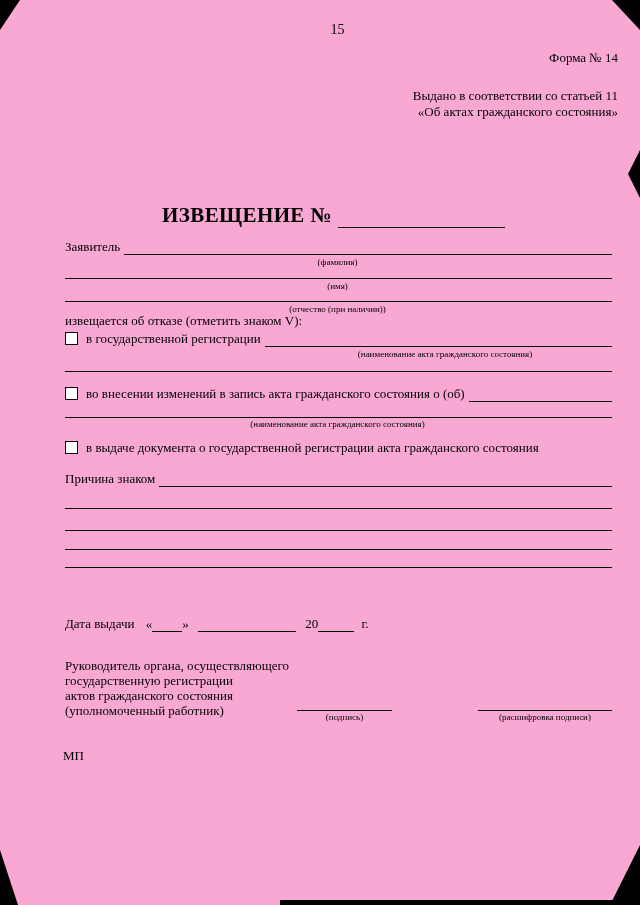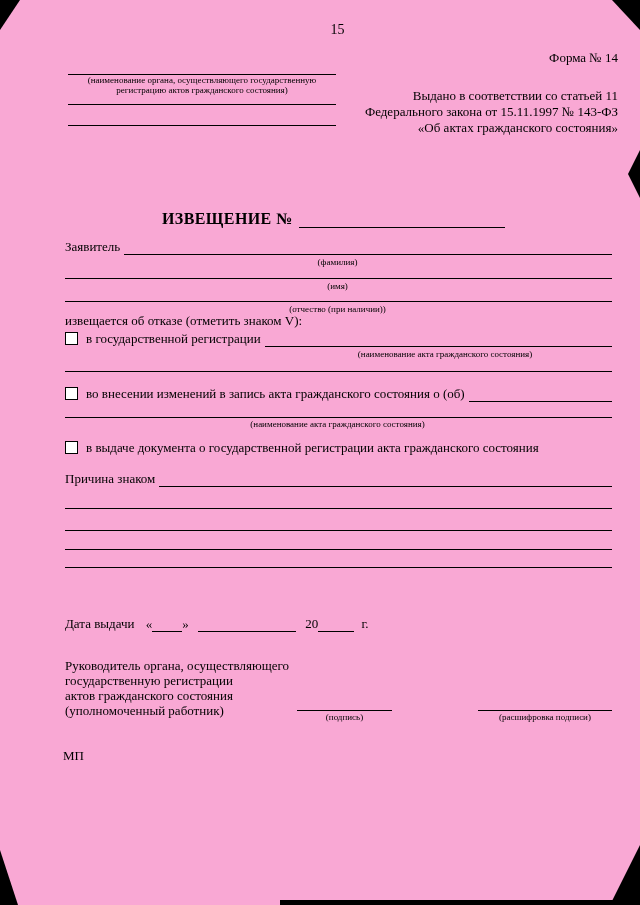--- a/index.html
+++ b/index.html
@@ -12,21 +12,21 @@
   .ul { border-bottom:1px solid #000; }
   .cap { font-size:9px; text-align:center; line-height:10px; }
   .row { display:flex; align-items:flex-end; }
   .row .text { white-space:nowrap; }
   .fill { flex:1; border-bottom:1px solid #000; align-self:stretch; }
   .cb {
     width:11px; height:11px; border:1.4px solid #000; display:inline-block;
     flex:none; align-self:flex-end; margin:0 8px 2px 0; background:#fff;
   }
   .blank { display:inline-block; border-bottom:1px solid #000; height:13px; vertical-align:bottom; }
-  .title { font-weight:bold; font-size:16px; letter-spacing:0.4px; white-space:nowrap; }
+  .title { font-weight:bold; font-size:21px; letter-spacing:0.4px; white-space:nowrap; }
   .right { text-align:right; }
   .center { text-align:center; }
   .artifact { position:absolute; background:#000; }
   .nowrap { white-space:nowrap; }
 </style>
 </head>
 <body>
 
 <div class="page">
 
@@ -34,30 +34,23 @@
   <div class="artifact" style="right:0;top:0;width:28px;height:30px;clip-path:polygon(0 0,100% 0,100% 100%);"></div>
   <div class="artifact" style="right:0;top:150px;width:12px;height:48px;clip-path:polygon(100% 0,100% 100%,0 50%);"></div>
   <div class="artifact" style="left:0;bottom:0;width:18px;height:55px;clip-path:polygon(0 0,100% 100%,0 100%);"></div>
   <div class="artifact" style="right:0;bottom:0;width:30px;height:60px;clip-path:polygon(100% 0,100% 100%,0 100%);"></div>
   <div class="artifact" style="left:280px;bottom:0;width:360px;height:5px;"></div>
 
   <div class="abs center" style="top:22px;left:65px;width:545px;font-size:14px;">15</div>
 
   <div class="abs right" style="top:50px;left:65px;width:553px;">Форма № 14</div>
 
-  <div class="abs" style="top:60px;left:68px;width:268px;">
-    <div class="ul" style="height:14px;"></div>
-    <div class="cap">(наименование органа, осуществляющего государственную регистрацию актов гражданского состояния)</div>
-    <div class="ul" style="height:9px;"></div>
-    <div class="ul" style="height:20px;"></div>
-  </div>
 
   <div class="abs right" style="top:88px;left:320px;width:298px;line-height:16px;">
     <div>Выдано в соответствии со статьей 11</div>
-    <div>Федерального закона от 15.11.1997 № 143-ФЗ</div>
     <div>«Об актах гражданского состояния»</div>
   </div>
 
   <div class="abs row" style="top:208px;left:162px;width:343px;height:20px;">
     <span class="title">ИЗВЕЩЕНИЕ №</span>
     <span class="fill" style="margin-left:6px;"></span>
   </div>
 
   <div class="abs cap" style="top:257px;left:65px;width:545px;">(фамилия)</div>
   <div class="abs row" style="top:238px;left:65px;width:547px;height:17px;">

